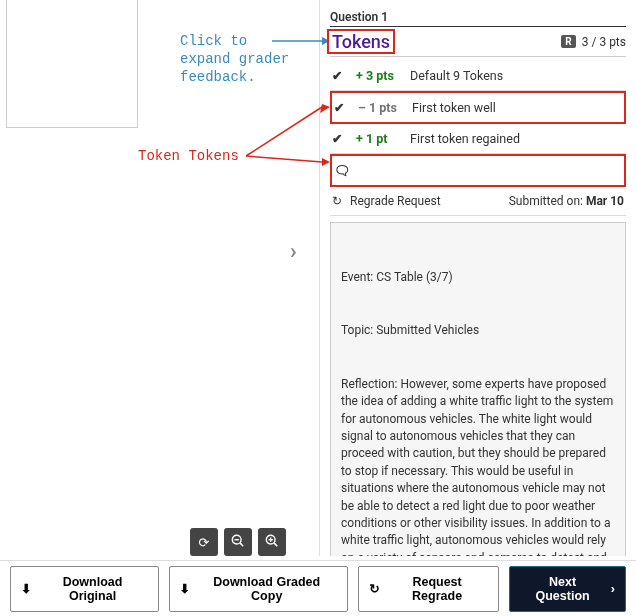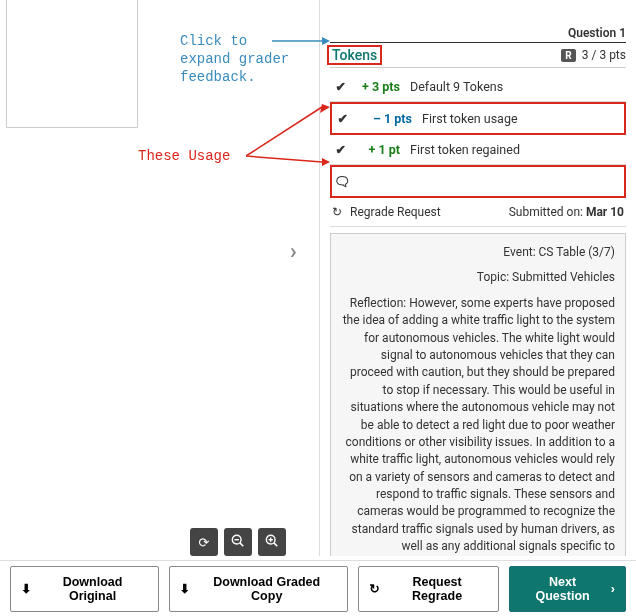--- a/index.html
+++ b/index.html
@@ -2,42 +2,42 @@
 <html><head>
 <meta charset="utf-8">
 <style>
   *{box-sizing:border-box;margin:0;padding:0;}
   body{font-family:-apple-system,BlinkMacSystemFont,"Segoe UI",Roboto,Arial,sans-serif;font-size:13px;color:#333;background:#fff;position:relative;width:636px;height:616px;overflow:hidden;}
   .viewer{position:absolute;left:0;top:0;width:320px;height:556px;border-right:1px solid #ddd;}
   .doc-thumb{position:absolute;left:6px;top:-40px;width:132px;height:168px;border:1px solid #ccc;background:#fff;}
   .toolbar{position:absolute;left:190px;top:528px;display:flex;gap:6px;}
   .tool-btn{width:28px;height:28px;background:#444;color:#fff;border:none;border-radius:3px;display:flex;align-items:center;justify-content:center;cursor:pointer;font-size:13px;}
   .chev{position:absolute;left:290px;top:238px;font-size:22px;color:#888;font-weight:bold;cursor:pointer;}
-  .panel{position:absolute;left:320px;top:0;right:0;bottom:60px;padding:16px 10px 6px 10px;overflow:hidden;text-align:right;}
+  .panel{position:absolute;left:320px;top:0;right:0;bottom:60px;padding:0 10px 6px 10px;overflow:hidden;}
   .qhdr{font-size:12px;font-weight:600;border-bottom:1px solid #333;padding:6px 0 2px 0;margin-top:4px;}
   .tok-row{display:flex;align-items:center;justify-content:space-between;border-bottom:1px solid #ccc;padding:4px 0;}
-  .tok-link{color:#0f766e;font-size:14px;font-weight:500;}
+  .tok-link{color:#4c1d95;font-size:18px;font-weight:500;}
   .tok-box{border:2px solid #d9271c;padding:0 3px;margin-left:-3px;}
   .pts-grp{display:flex;align-items:center;gap:6px;font-size:12px;}
   .r-badge{background:#555;color:#fff;font-size:10px;font-weight:bold;padding:1px 4px;border-radius:2px;}
   .rub-list{margin-top:4px;}
   .rub{display:flex;align-items:center;gap:10px;border-bottom:1px solid #ddd;padding:7px 2px;font-size:12.5px;}
   .rub .chk{width:14px;font-weight:bold;}
   .rub .pt{width:44px;font-weight:700;}
   .rub .pt.pos{color:#1a7f1a;}
-  .rub .pt.neg{color:#0369a1;margin-left:10px;}
+  .rub .pt.neg{color:#737373;}
   .rub.red-box{border:2px solid #d9271c;}
   .comment-icon{font-size:13px;}
   .regrade-row{display:flex;justify-content:space-between;align-items:center;padding:7px 2px;border-bottom:1px solid #ddd;font-size:12px;}
   .refl{border:1px solid #ccc;background:#f6f6f6;padding:10px;margin-top:6px;font-size:12px;line-height:1.45;}
-  .refl p{margin-bottom:8px;}
+  .refl p{margin-bottom:8px;margin-top:36px;}
   .footer{position:absolute;left:0;bottom:0;width:636px;height:56px;border-top:1px solid #ddd;display:flex;align-items:center;padding:0 10px;gap:10px;background:#fff;}
   .fbtn{border:1px solid #888;background:#fff;padding:8px 10px;font-size:12.5px;font-weight:600;border-radius:2px;display:flex;align-items:center;gap:6px;cursor:pointer;}
   .fbtn.right{margin-left:auto;}
-  .fbtn.primary{background:#0f766e;color:#fff;border-color:#1a6e7a;}
+  .fbtn.primary{background:#0f172a;color:#fff;border-color:#1a6e7a;}
   
   .ann{font-family:"Courier New",monospace;color:#3a8bbd;font-size:14px;position:absolute;pointer-events:none;line-height:1.3;}
   .ann-red{font-family:"Courier New",monospace;color:#d9271c;font-size:14px;position:absolute;pointer-events:none;}
   svg.arrow{position:absolute;pointer-events:none;}
 </style>
 </head>
 <body>
 
 <div class="viewer">
   <div class="doc-thumb"></div>
@@ -65,21 +65,21 @@
 </div>
 
 <div class="ann" style="left:180px;top:32px;white-space:pre;">Click to
 expand grader
 feedback.</div>
 <svg class="arrow" style="left:272px;top:36px;" width="58" height="10">
     <line x1="0" y1="5" x2="50" y2="5" stroke="#3a8bbd" stroke-width="1.5"></line>
     <polygon points="50,1 58,5 50,9" fill="#3a8bbd"></polygon>
   </svg>
 
-<div class="ann-red" style="left:138px;top:148px;">These Usage</div>
+<div class="ann-red" style="left:138px;top:148px;">Token Tokens</div>
 <svg class="arrow" style="left:246px;top:104px;" width="84" height="64">
   <line x1="0" y1="52" x2="76" y2="3" stroke="#d9271c" stroke-width="1.5"></line>
     <polygon points="76,0 84,3 74,9" fill="#d9271c"></polygon>
   <line x1="0" y1="52" x2="76" y2="58" stroke="#d9271c" stroke-width="1.5"></line>
     <polygon points="76,54 84,58 76,62" fill="#d9271c"></polygon>
 </svg>
 
 <div class="panel">
   <div class="qhdr">Question 1</div>
   <div class="tok-row">
@@ -92,21 +92,21 @@
 
   <div class="rub-list" id="rubric">
       <div class="rub">
         <span class="chk">✔</span>
         <span class="pt pos">+ 3 pts</span>
         <span>Default 9 Tokens</span>
       </div>
       <div class="rub red-box">
         <span class="chk">✔</span>
         <span class="pt neg">– 1 pts</span>
-        <span>First token usage</span>
+        <span>First token well</span>
       </div>
       <div class="rub">
         <span class="chk">✔</span>
         <span class="pt pos">+ 1 pt</span>
         <span>First token regained</span>
       </div>
       <div class="rub red-box">
         <span class="chk"><span class="comment-icon">🗨</span></span>
       </div>
     </div>

